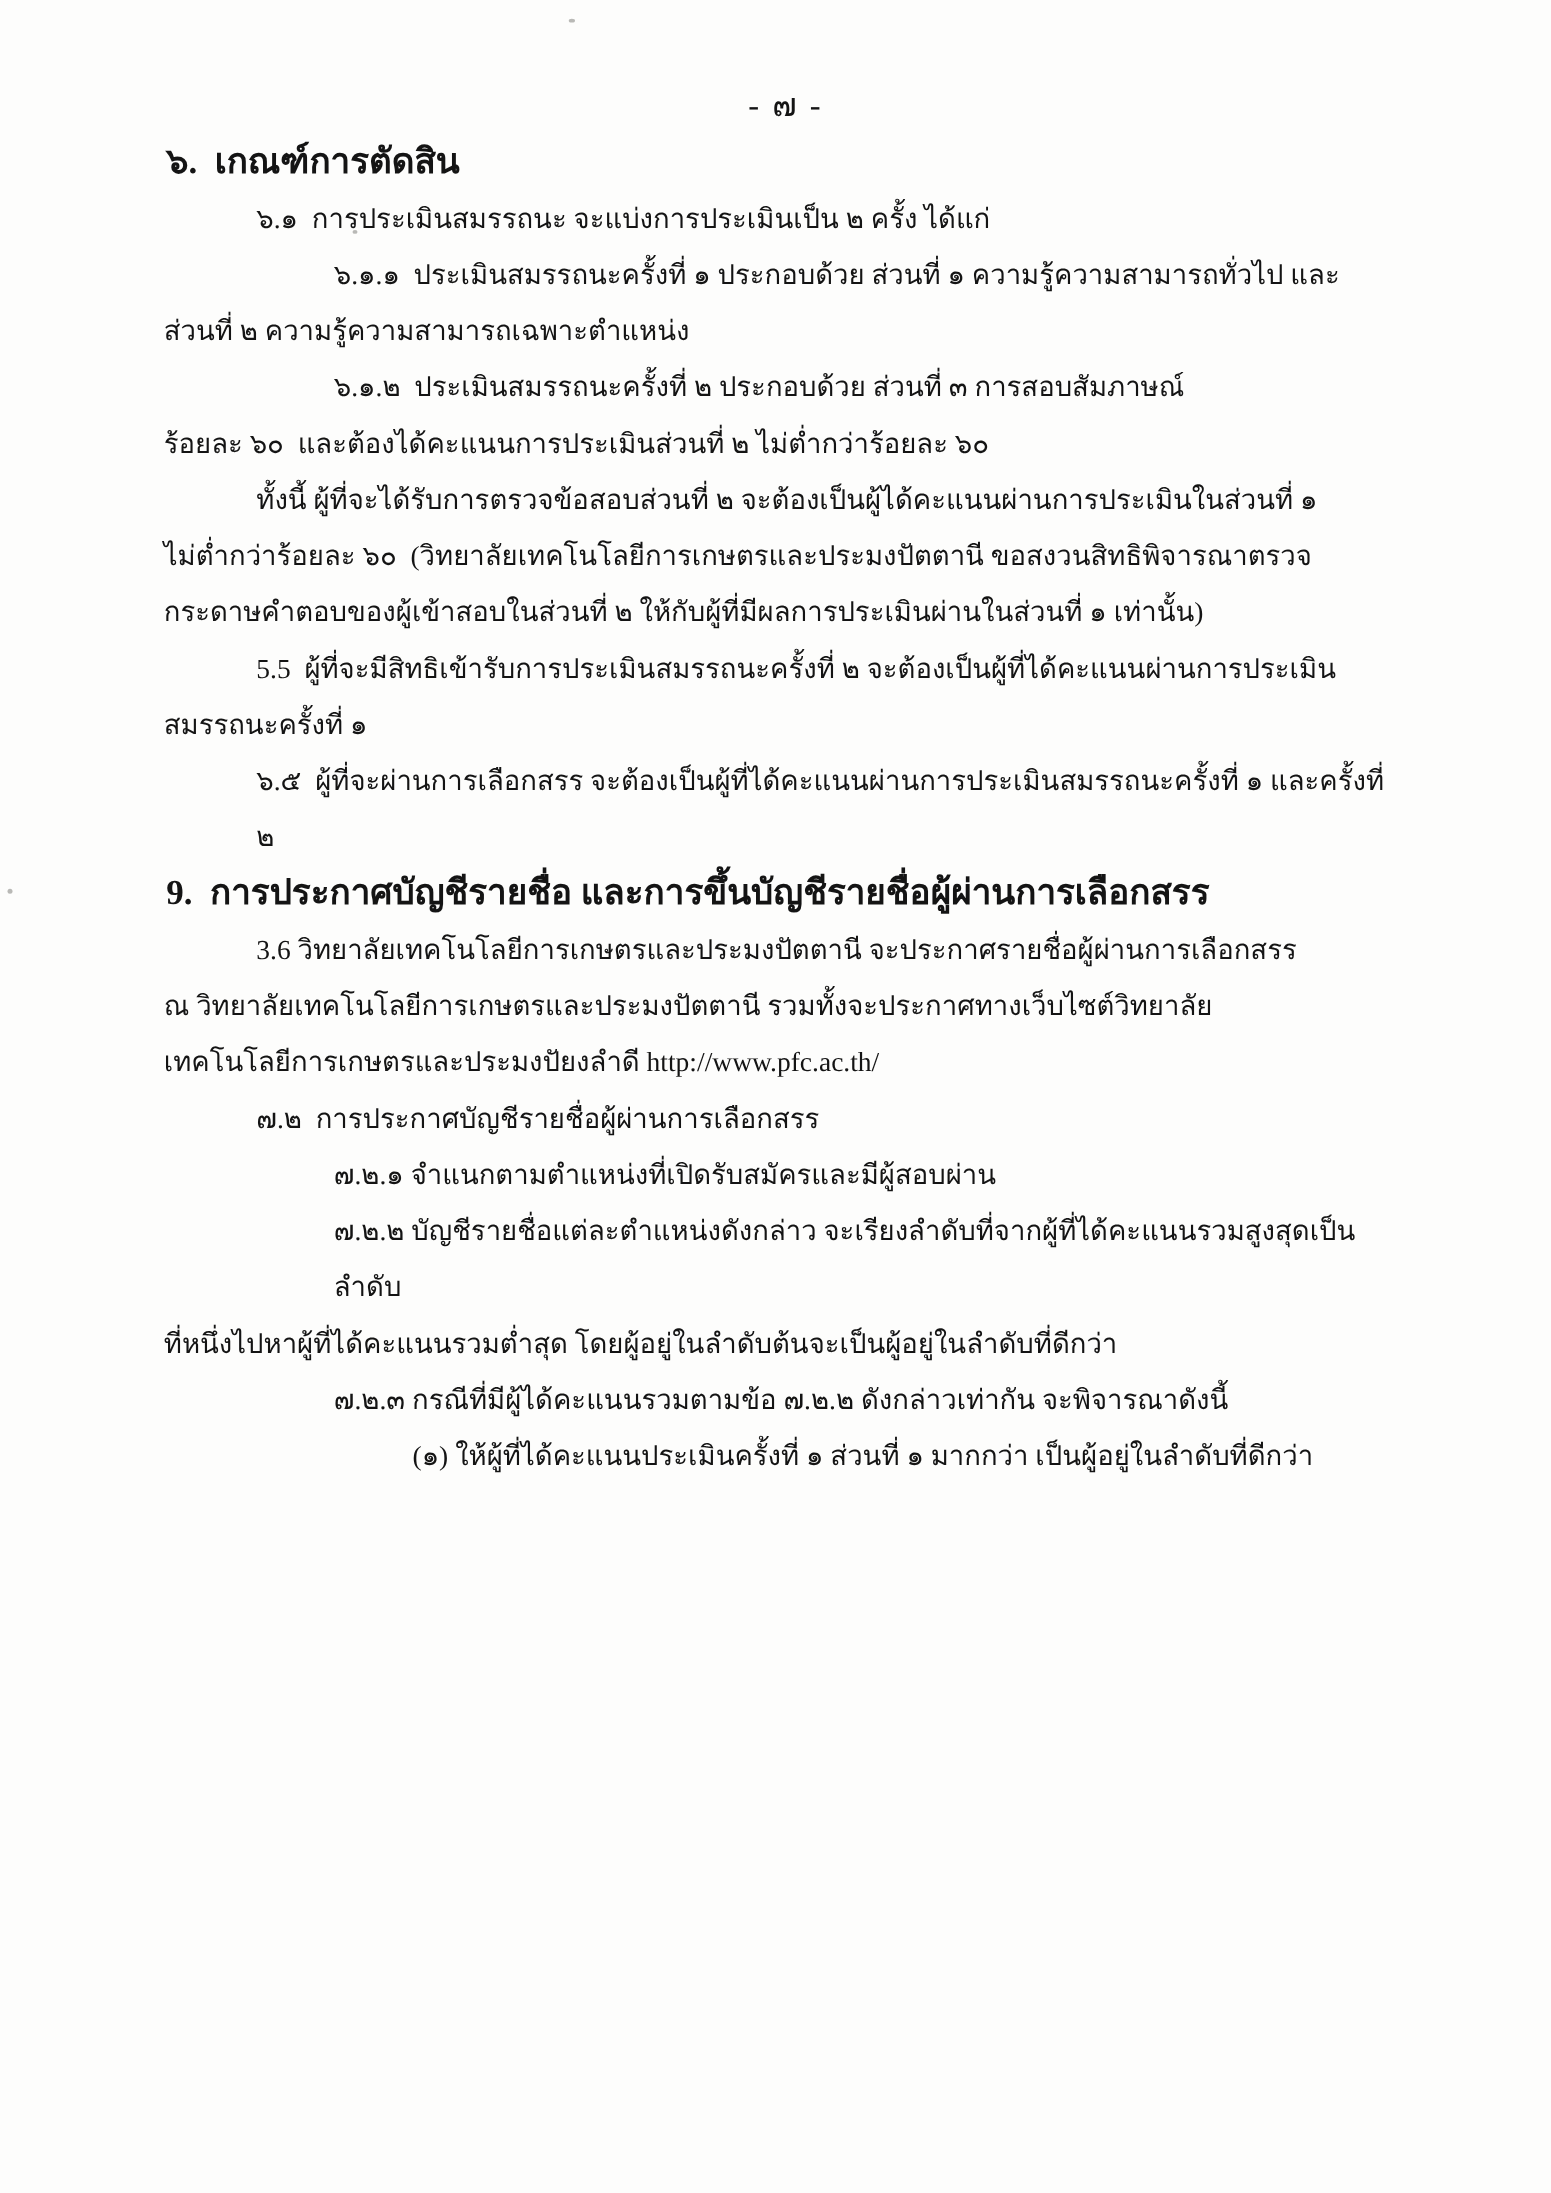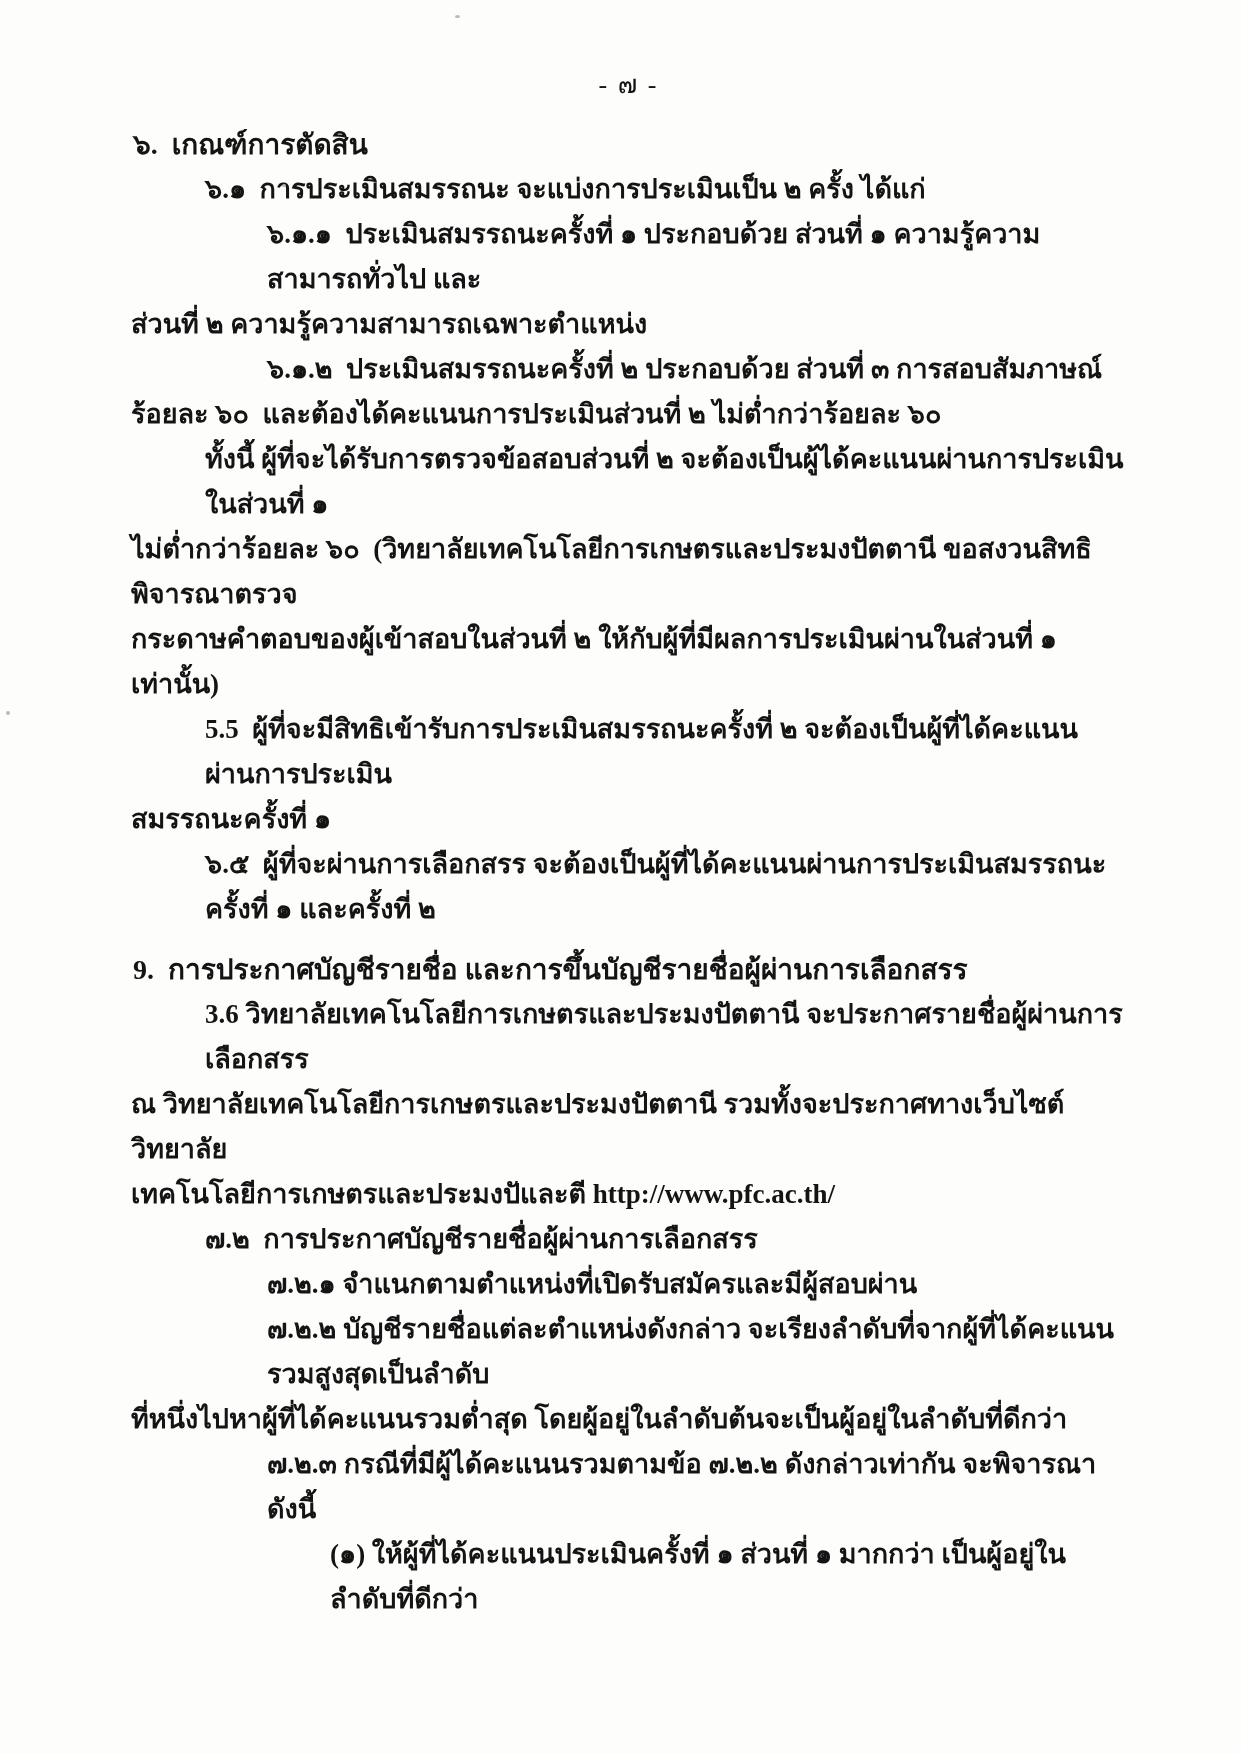--- a/index.html
+++ b/index.html
@@ -19,30 +19,29 @@
   .content {
     padding: 62px 115px 0 131px;
   }
   .pagenum {
     text-align: center;
     font-size: 26px;
     line-height: 45px;
     letter-spacing: 2px;
   }
   .line {
-    font-size: 27px;
+    font-size: 22px;
     line-height: 45px;
     white-space: pre-wrap;
-    font-weight: bold;
   }
   .bold {
     font-weight: bold;
     font-size: 28px;
   }
-  .gap-section { margin-top: 15px; }
+  .gap-section { }
   .ind-head { padding-left: 2px; }
   .ind-cont { padding-left: 0; }
   .ind-1 { padding-left: 74px; }
   .ind-2 { padding-left: 136px; }
   .ind-3 { padding-left: 199px; }
   .speck {
     position: absolute;
     background: #b9b9b6;
     border-radius: 50%;
   }
@@ -70,21 +69,21 @@
         <div class="line ind-cont">ร้อยละ ๖๐  และต้องได้คะแนนการประเมินส่วนที่ ๒ ไม่ต่ำกว่าร้อยละ ๖๐</div>
         <div class="line ind-1">ทั้งนี้ ผู้ที่จะได้รับการตรวจข้อสอบส่วนที่ ๒ จะต้องเป็นผู้ได้คะแนนผ่านการประเมินในส่วนที่ ๑</div>
         <div class="line ind-cont">ไม่ต่ำกว่าร้อยละ ๖๐  (วิทยาลัยเทคโนโลยีการเกษตรและประมงปัตตานี ขอสงวนสิทธิพิจารณาตรวจ</div>
         <div class="line ind-cont">กระดาษคำตอบของผู้เข้าสอบในส่วนที่ ๒ ให้กับผู้ที่มีผลการประเมินผ่านในส่วนที่ ๑ เท่านั้น)</div>
         <div class="line ind-1">5.5  ผู้ที่จะมีสิทธิเข้ารับการประเมินสมรรถนะครั้งที่ ๒ จะต้องเป็นผู้ที่ได้คะแนนผ่านการประเมิน</div>
         <div class="line ind-cont">สมรรถนะครั้งที่ ๑</div>
         <div class="line ind-1">๖.๕  ผู้ที่จะผ่านการเลือกสรร จะต้องเป็นผู้ที่ได้คะแนนผ่านการประเมินสมรรถนะครั้งที่ ๑ และครั้งที่ ๒</div>
         <div class="line ind-head bold gap-section">9.  การประกาศบัญชีรายชื่อ และการขึ้นบัญชีรายชื่อผู้ผ่านการเลือกสรร</div>
         <div class="line ind-1">3.6 วิทยาลัยเทคโนโลยีการเกษตรและประมงปัตตานี จะประกาศรายชื่อผู้ผ่านการเลือกสรร</div>
         <div class="line ind-cont">ณ วิทยาลัยเทคโนโลยีการเกษตรและประมงปัตตานี รวมทั้งจะประกาศทางเว็บไซต์วิทยาลัย</div>
-        <div class="line ind-cont">เทคโนโลยีการเกษตรและประมงปัและตี http://www.pfc.ac.th/</div>
+        <div class="line ind-cont">เทคโนโลยีการเกษตรและประมงปัยงลำดี http://www.pfc.ac.th/</div>
         <div class="line ind-1">๗.๒  การประกาศบัญชีรายชื่อผู้ผ่านการเลือกสรร</div>
         <div class="line ind-2">๗.๒.๑ จำแนกตามตำแหน่งที่เปิดรับสมัครและมีผู้สอบผ่าน</div>
         <div class="line ind-2">๗.๒.๒ บัญชีรายชื่อแต่ละตำแหน่งดังกล่าว จะเรียงลำดับที่จากผู้ที่ได้คะแนนรวมสูงสุดเป็นลำดับ</div>
         <div class="line ind-cont">ที่หนึ่งไปหาผู้ที่ได้คะแนนรวมต่ำสุด โดยผู้อยู่ในลำดับต้นจะเป็นผู้อยู่ในลำดับที่ดีกว่า</div>
         <div class="line ind-2">๗.๒.๓ กรณีที่มีผู้ได้คะแนนรวมตามข้อ ๗.๒.๒ ดังกล่าวเท่ากัน จะพิจารณาดังนี้</div>
         <div class="line ind-3">(๑) ให้ผู้ที่ได้คะแนนประเมินครั้งที่ ๑ ส่วนที่ ๑ มากกว่า เป็นผู้อยู่ในลำดับที่ดีกว่า</div>
       </div>
 
   </div>
 </div>

